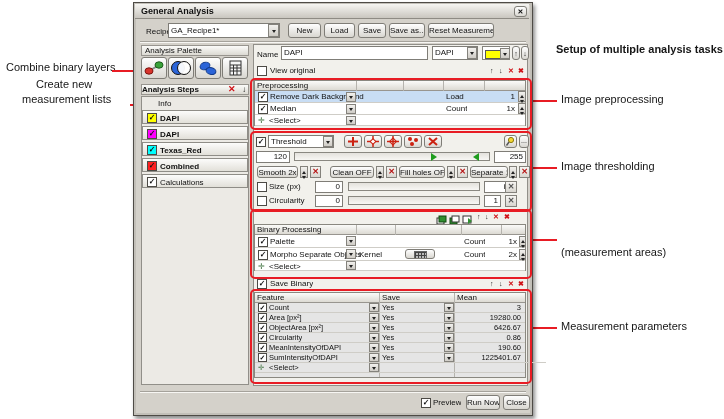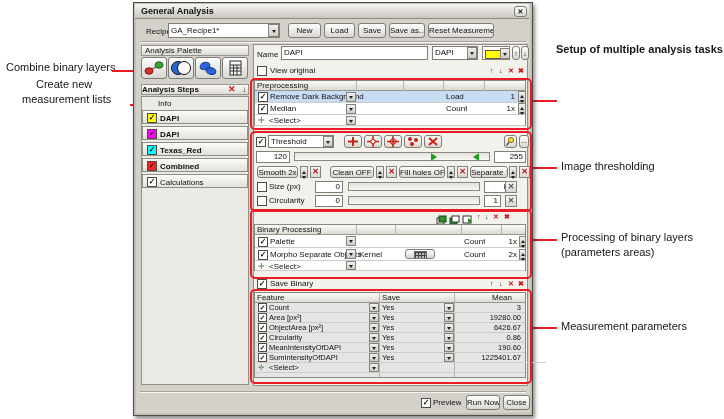--- a/index.html
+++ b/index.html
@@ -46,25 +46,25 @@
 
   <div class="abs ann" style="left:6px;top:61px;">Combine binary layers</div>
   <div class="abs redline" style="left:112px;top:70px;width:58px;height:2px;"></div>
   <div class="abs ann" style="left:36px;top:78px;">Create new</div>
   <div class="abs ann" style="left:22px;top:93px;">measurement lists</div>
   <div class="abs redline" style="left:130px;top:104px;width:106px;height:2px;"></div>
   <div class="abs redline" style="left:234px;top:79px;width:2px;height:27px;"></div>
 
   <div class="abs ann bold" style="left:556px;top:41px;width:168px;white-space:normal;line-height:16px;">Setup of multiple analysis tasks</div>
   <div class="abs redline" style="left:532px;top:100px;width:25px;height:2px;"></div>
+  <div class="abs ann" style="left:561px;top:93px;">Image preprocessing</div>
   <div class="abs redline" style="left:532px;top:167px;width:25px;height:2px;"></div>
   <div class="abs ann" style="left:561px;top:160px;">Image thresholding</div>
   <div class="abs redline" style="left:532px;top:239px;width:25px;height:2px;"></div>
-  <div class="abs ann" style="left:561px;top:231px;">Processing of binary layers</div>
-  <div class="abs ann" style="left:561px;top:246px;">(parameters areas)</div>
+  <div class="abs ann" style="left:561px;top:246px;">(measurement areas)</div>
   <div class="abs redline" style="left:532px;top:327px;width:25px;height:2px;"></div>
   <div class="abs ann" style="left:561px;top:320px;">Measurement parameters</div>
 
   <div class="abs dlg" style="left:133px;top:2px;width:398px;height:412px;"></div>
 
   <div class="abs tb" style="left:135px;top:4px;width:394px;height:15px;">
     <span>General Analysis</span>
   </div>
   <div class="abs btn" style="left:514px;top:6px;width:13px;height:11px;line-height:10px;font-size:7px;font-weight:bold;">✕</div>
 
@@ -381,21 +381,21 @@
   <div class="abs t8" style="left:270px;top:278px;">Save Binary</div>
   <div class="abs icon-sm" style="left:490px;top:279px;">↑</div>
   <div class="abs icon-sm" style="left:499px;top:279px;">↓</div>
   <div class="abs icon-sm redtxt" style="left:508px;top:279px;">✕</div>
   <div class="abs icon-sm redtxt" style="left:518px;top:279px;">✖</div>
 
   <div class="abs table" style="left:254px;top:292px;width:272px;height:86px;">
     <div class="abs hdr" style="left:0;top:0;width:270px;height:10px;line-height:9px;border:none;border-bottom:1px solid #98958f;">
       <span class="abs" style="left:2px;">Feature</span>
       <span class="abs" style="left:127px;">Save</span>
-      <span class="abs" style="left:202px;margin-left:35px;">Mean</span>
+      <span class="abs" style="left:202px;">Mean</span>
     </div>
     <div class="abs vline" style="left:124px;top:0;height:84px;"></div>
     <div class="abs vline" style="left:199px;top:0;height:84px;"></div>
 
     <div class="abs tblrow" style="left:0;top:10px;width:270px;height:10px;">
       <div class="cb abs" style="left:3px;top:0;width:7px;height:7px;font-size:7px;line-height:7px;">✓</div>
       <div class="abs t75" style="left:14px;top:0;">Count</div>
       <div class="abs ddb" style="left:114px;top:0;width:10px;height:9px;">
           <div class="tri-d" style="margin-top:3px;"></div>
         </div>

